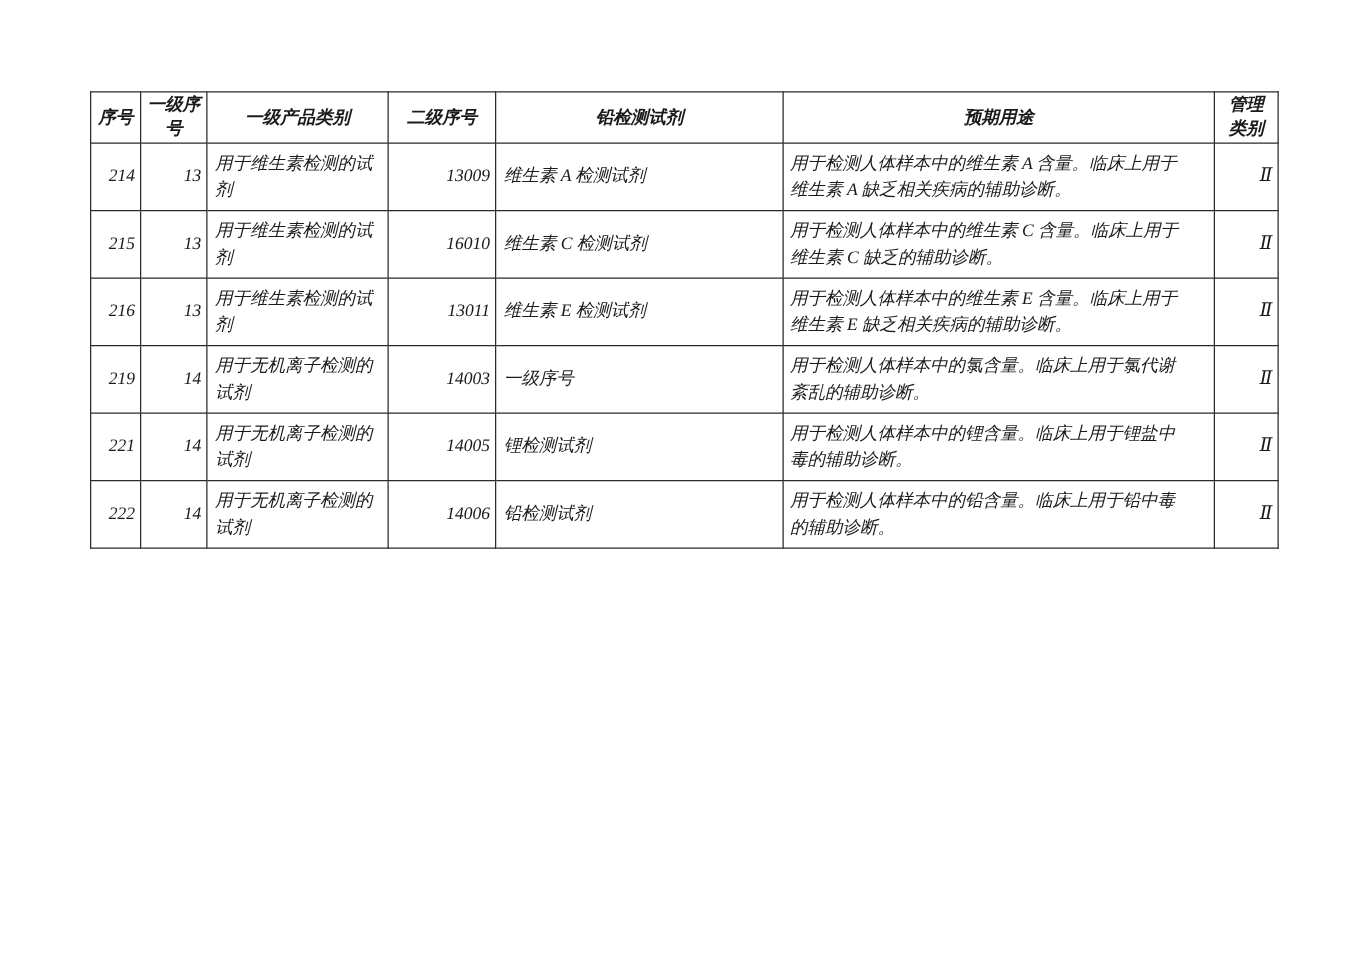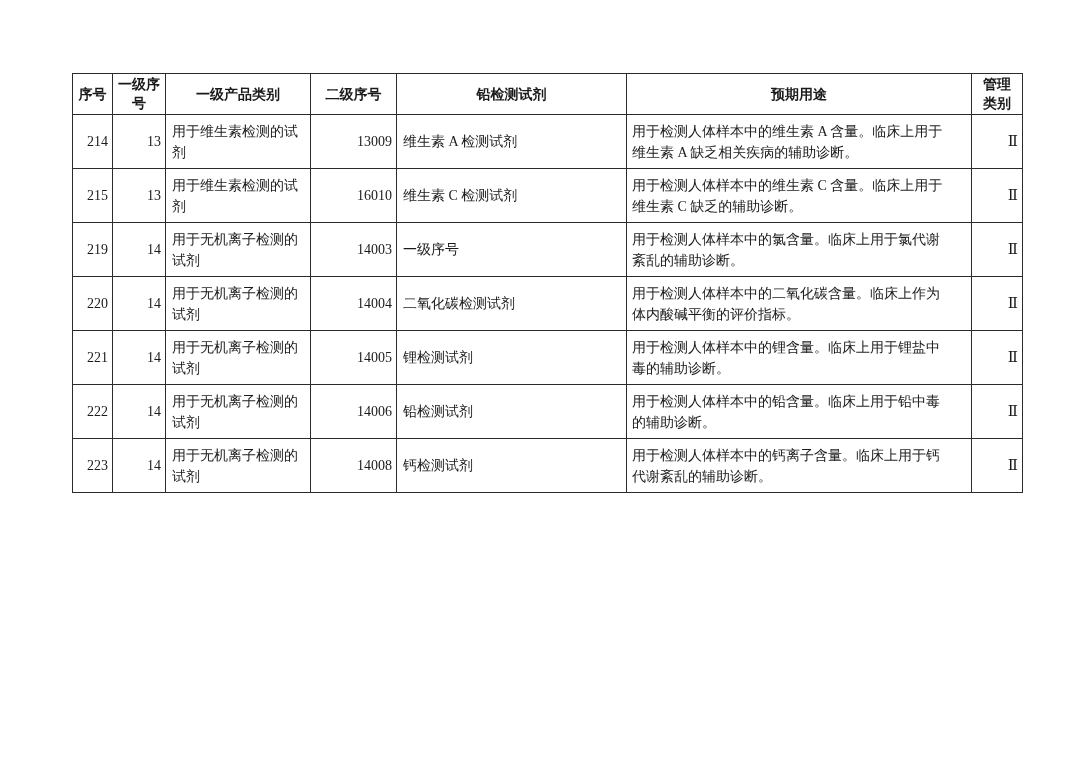--- a/index.html
+++ b/index.html
@@ -14,20 +14,21 @@
     font-family: "Liberation Serif", "DejaVu Serif", serif;
     color: #1a1a1a;
   }
   table.catalog {
     position: absolute;
     left: 72px;
     top: 73px;
     border-collapse: collapse;
     table-layout: fixed;
     border: 1px solid #2b2b2b;
+    font-style: italic;
   }
   .catalog th, .catalog td {
     border: 1px solid #2b2b2b;
     box-sizing: border-box;
     overflow: hidden;
   }
   .catalog th {
     font-size: 14px;
     font-weight: bold;
     text-align: center;
@@ -85,58 +86,49 @@
       <tr class="data-row">
     <td class="c">215</td>
     <td class="c">13</td>
     <td class="l">用于维生素检测的试剂</td>
     <td class="c">16010</td>
     <td class="l">维生素 C 检测试剂</td>
     <td class="l use-cell">用于检测人体样本中的维生素 C 含量。临床上用于维生素 C 缺乏的辅助诊断。</td>
     <td class="c mgmt-cell">Ⅱ</td>
   </tr>
       <tr class="data-row">
+    <td class="c">216</td>
+    <td class="c">13</td>
+    <td class="l">用于维生素检测的试剂</td>
+    <td class="c">13011</td>
+    <td class="l">维生素 E 检测试剂</td>
+    <td class="l use-cell">用于检测人体样本中的维生素 E 含量。临床上用于维生素 E 缺乏相关疾病的辅助诊断。</td>
+    <td class="c mgmt-cell">Ⅱ</td>
+  </tr>
+      <tr class="data-row">
     <td class="c">219</td>
     <td class="c">14</td>
     <td class="l">用于无机离子检测的试剂</td>
     <td class="c">14003</td>
     <td class="l">一级序号</td>
     <td class="l use-cell">用于检测人体样本中的氯含量。临床上用于氯代谢紊乱的辅助诊断。</td>
-    <td class="c mgmt-cell">Ⅱ</td>
-  </tr>
-      <tr class="data-row">
-    <td class="c">220</td>
-    <td class="c">14</td>
-    <td class="l">用于无机离子检测的试剂</td>
-    <td class="c">14004</td>
-    <td class="l">二氧化碳检测试剂</td>
-    <td class="l use-cell">用于检测人体样本中的二氧化碳含量。临床上作为体内酸碱平衡的评价指标。</td>
     <td class="c mgmt-cell">Ⅱ</td>
   </tr>
       <tr class="data-row">
     <td class="c">221</td>
     <td class="c">14</td>
     <td class="l">用于无机离子检测的试剂</td>
     <td class="c">14005</td>
     <td class="l">锂检测试剂</td>
     <td class="l use-cell">用于检测人体样本中的锂含量。临床上用于锂盐中毒的辅助诊断。</td>
     <td class="c mgmt-cell">Ⅱ</td>
   </tr>
       <tr class="data-row">
     <td class="c">222</td>
     <td class="c">14</td>
     <td class="l">用于无机离子检测的试剂</td>
     <td class="c">14006</td>
     <td class="l">铅检测试剂</td>
     <td class="l use-cell">用于检测人体样本中的铅含量。临床上用于铅中毒的辅助诊断。</td>
     <td class="c mgmt-cell">Ⅱ</td>
   </tr>
-      <tr class="data-row">
-    <td class="c">223</td>
-    <td class="c">14</td>
-    <td class="l">用于无机离子检测的试剂</td>
-    <td class="c">14008</td>
-    <td class="l">钙检测试剂</td>
-    <td class="l use-cell">用于检测人体样本中的钙离子含量。临床上用于钙代谢紊乱的辅助诊断。</td>
-    <td class="c mgmt-cell">Ⅱ</td>
-  </tr>
     </tbody>
 </table>
 
 </body></html>

